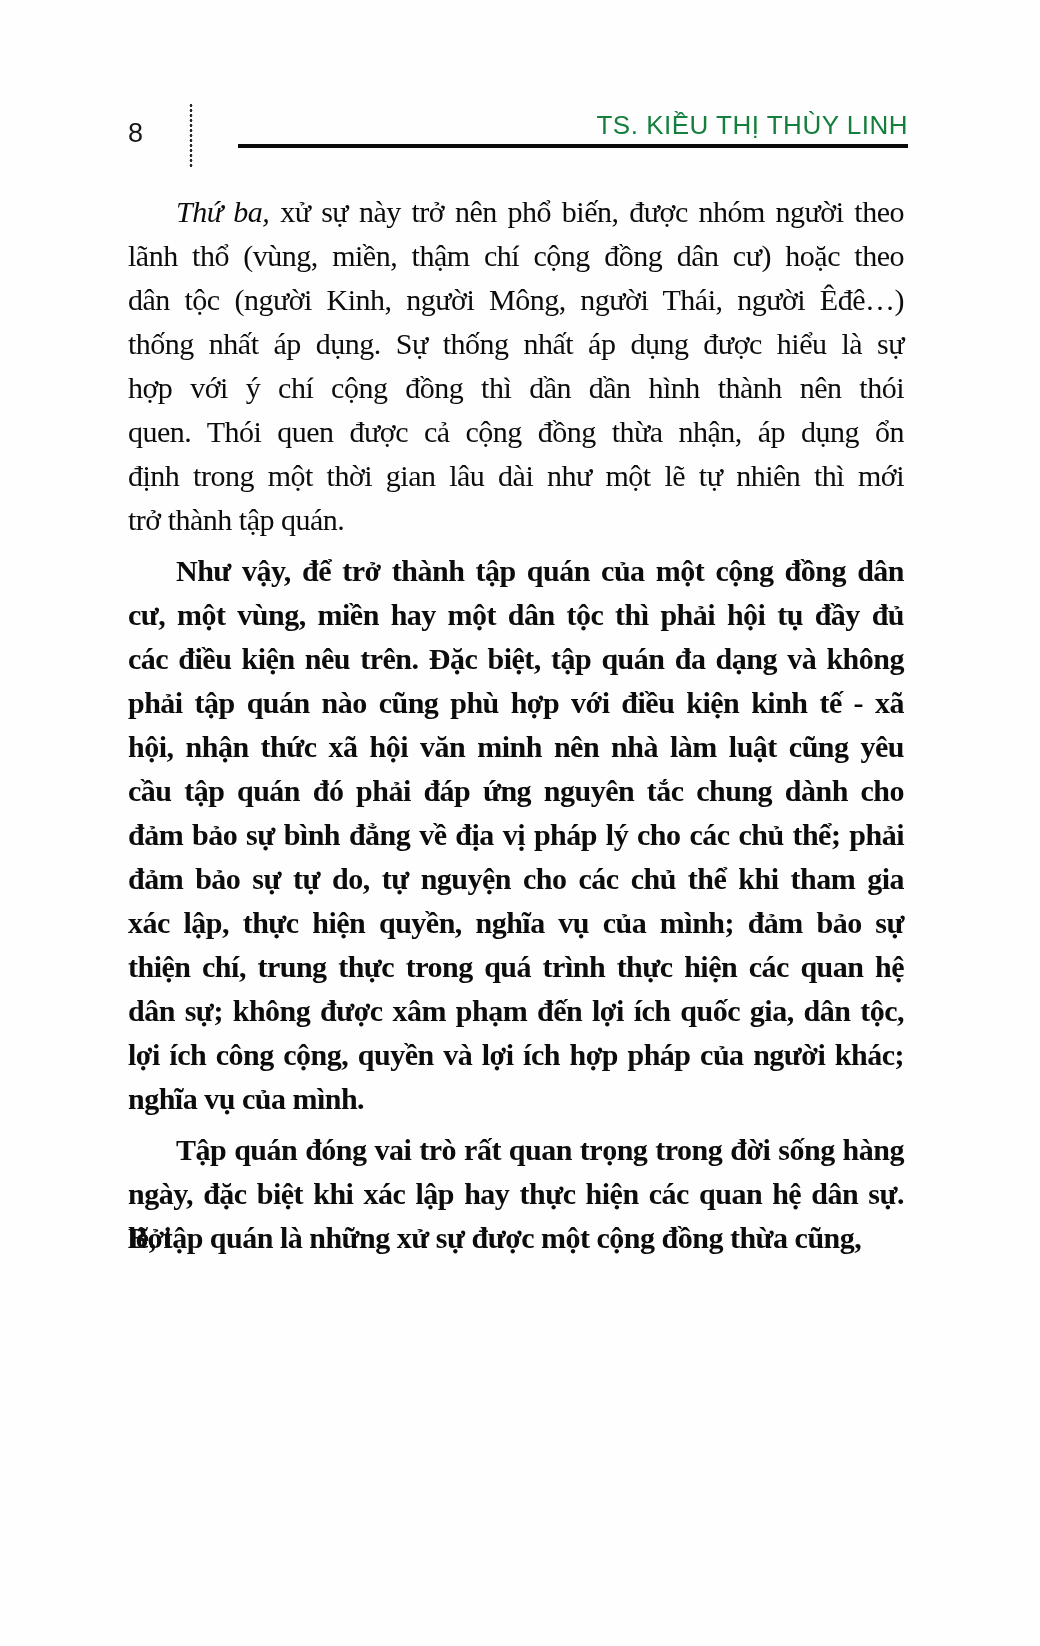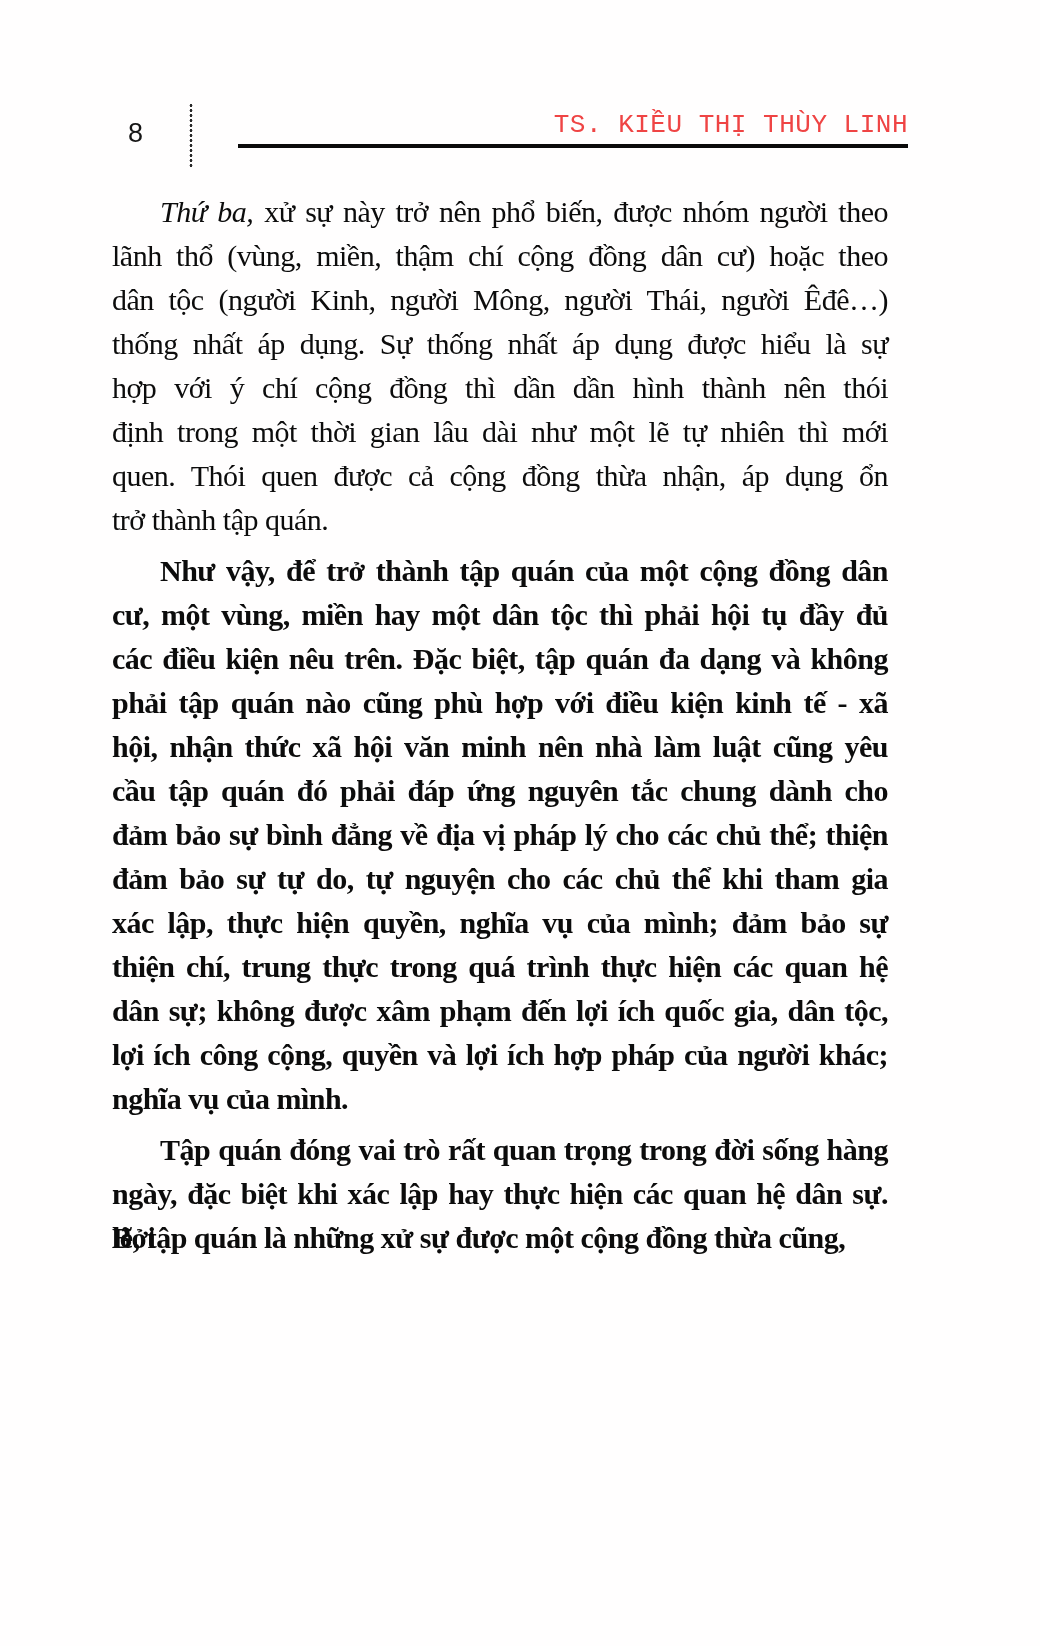--- a/index.html
+++ b/index.html
@@ -28,38 +28,38 @@
     width: 7px;
     height: 64px;
     background-image: radial-gradient(circle at 3px 2.5px, #2a2a2a 1.3px, rgba(0,0,0,0) 1.6px);
     background-size: 7px 5px;
     background-repeat: repeat-y;
   }
   .header-author {
     position: absolute;
     right: 132px;
     top: 110px;
-    font-family: Liberation Mono, monospace;
+    font-family: Liberation Sans, sans-serif;
     font-size: 26px;
     letter-spacing: 0.5px;
-    color: #ef4444;
+    color: #15803d;
     white-space: nowrap;
   }
   .header-rule {
     position: absolute;
     left: 238px;
     top: 144px;
     width: 670px;
     height: 4px;
     background: #0a0a0a;
   }
   
   .body-text {
     position: absolute;
-    left: 112px;
+    left: 128px;
     top: 190px;
     width: 776px;
     font-size: 30px;
     letter-spacing: -0.5px;
   }
   .para + .para { margin-top: 7px; font-weight: bold; }
   .line {
     height: 44px;
     line-height: 44px;
     text-align: justify;
@@ -79,32 +79,32 @@
   <div class="chain-ornament"></div>
   <div class="header-author">TS. KIỀU THỊ THÙY LINH</div>
   <div class="header-rule"></div>
   <div class="body-text">
       <div class="para">
         <div class="line first"><em>Thứ ba,</em> xử sự này trở nên phổ biến, được nhóm người theo</div>
         <div class="line">lãnh thổ (vùng, miền, thậm chí cộng đồng dân cư) hoặc theo</div>
         <div class="line">dân tộc (người Kinh, người Mông, người Thái, người Êđê…)</div>
         <div class="line">thống nhất áp dụng. Sự thống nhất áp dụng được hiểu là sự</div>
         <div class="line">hợp với ý chí cộng đồng thì dần dần hình thành nên thói</div>
+        <div class="line">quen. Thói quen được cả cộng đồng thừa nhận, áp dụng ổn</div>
         <div class="line">định trong một thời gian lâu dài như một lẽ tự nhiên thì mới</div>
-        <div class="line">quen. Thói quen được cả cộng đồng thừa nhận, áp dụng ổn</div>
         <div class="line plast">trở thành tập quán.</div>
       </div>
       <div class="para">
         <div class="line first">Như vậy, để trở thành tập quán của một cộng đồng dân</div>
         <div class="line">cư, một vùng, miền hay một dân tộc thì phải hội tụ đầy đủ</div>
         <div class="line">các điều kiện nêu trên. Đặc biệt, tập quán đa dạng và không</div>
         <div class="line">phải tập quán nào cũng phù hợp với điều kiện kinh tế - xã</div>
         <div class="line">hội, nhận thức xã hội văn minh nên nhà làm luật cũng yêu</div>
         <div class="line">cầu tập quán đó phải đáp ứng nguyên tắc chung dành cho</div>
-        <div class="line">đảm bảo sự bình đẳng về địa vị pháp lý cho các chủ thể; thiện</div>
+        <div class="line">đảm bảo sự bình đẳng về địa vị pháp lý cho các chủ thể; phải</div>
         <div class="line">đảm bảo sự tự do, tự nguyện cho các chủ thể khi tham gia</div>
         <div class="line">xác lập, thực hiện quyền, nghĩa vụ của mình; đảm bảo sự</div>
         <div class="line">thiện chí, trung thực trong quá trình thực hiện các quan hệ</div>
         <div class="line">dân sự; không được xâm phạm đến lợi ích quốc gia, dân tộc,</div>
         <div class="line">lợi ích công cộng, quyền và lợi ích hợp pháp của người khác;</div>
         <div class="line plast">nghĩa vụ của mình.</div>
       </div>
       <div class="para">
         <div class="line first">Tập quán đóng vai trò rất quan trọng trong đời sống hàng</div>
         <div class="line">ngày, đặc biệt khi xác lập hay thực hiện các quan hệ dân sự. Bởi</div>

